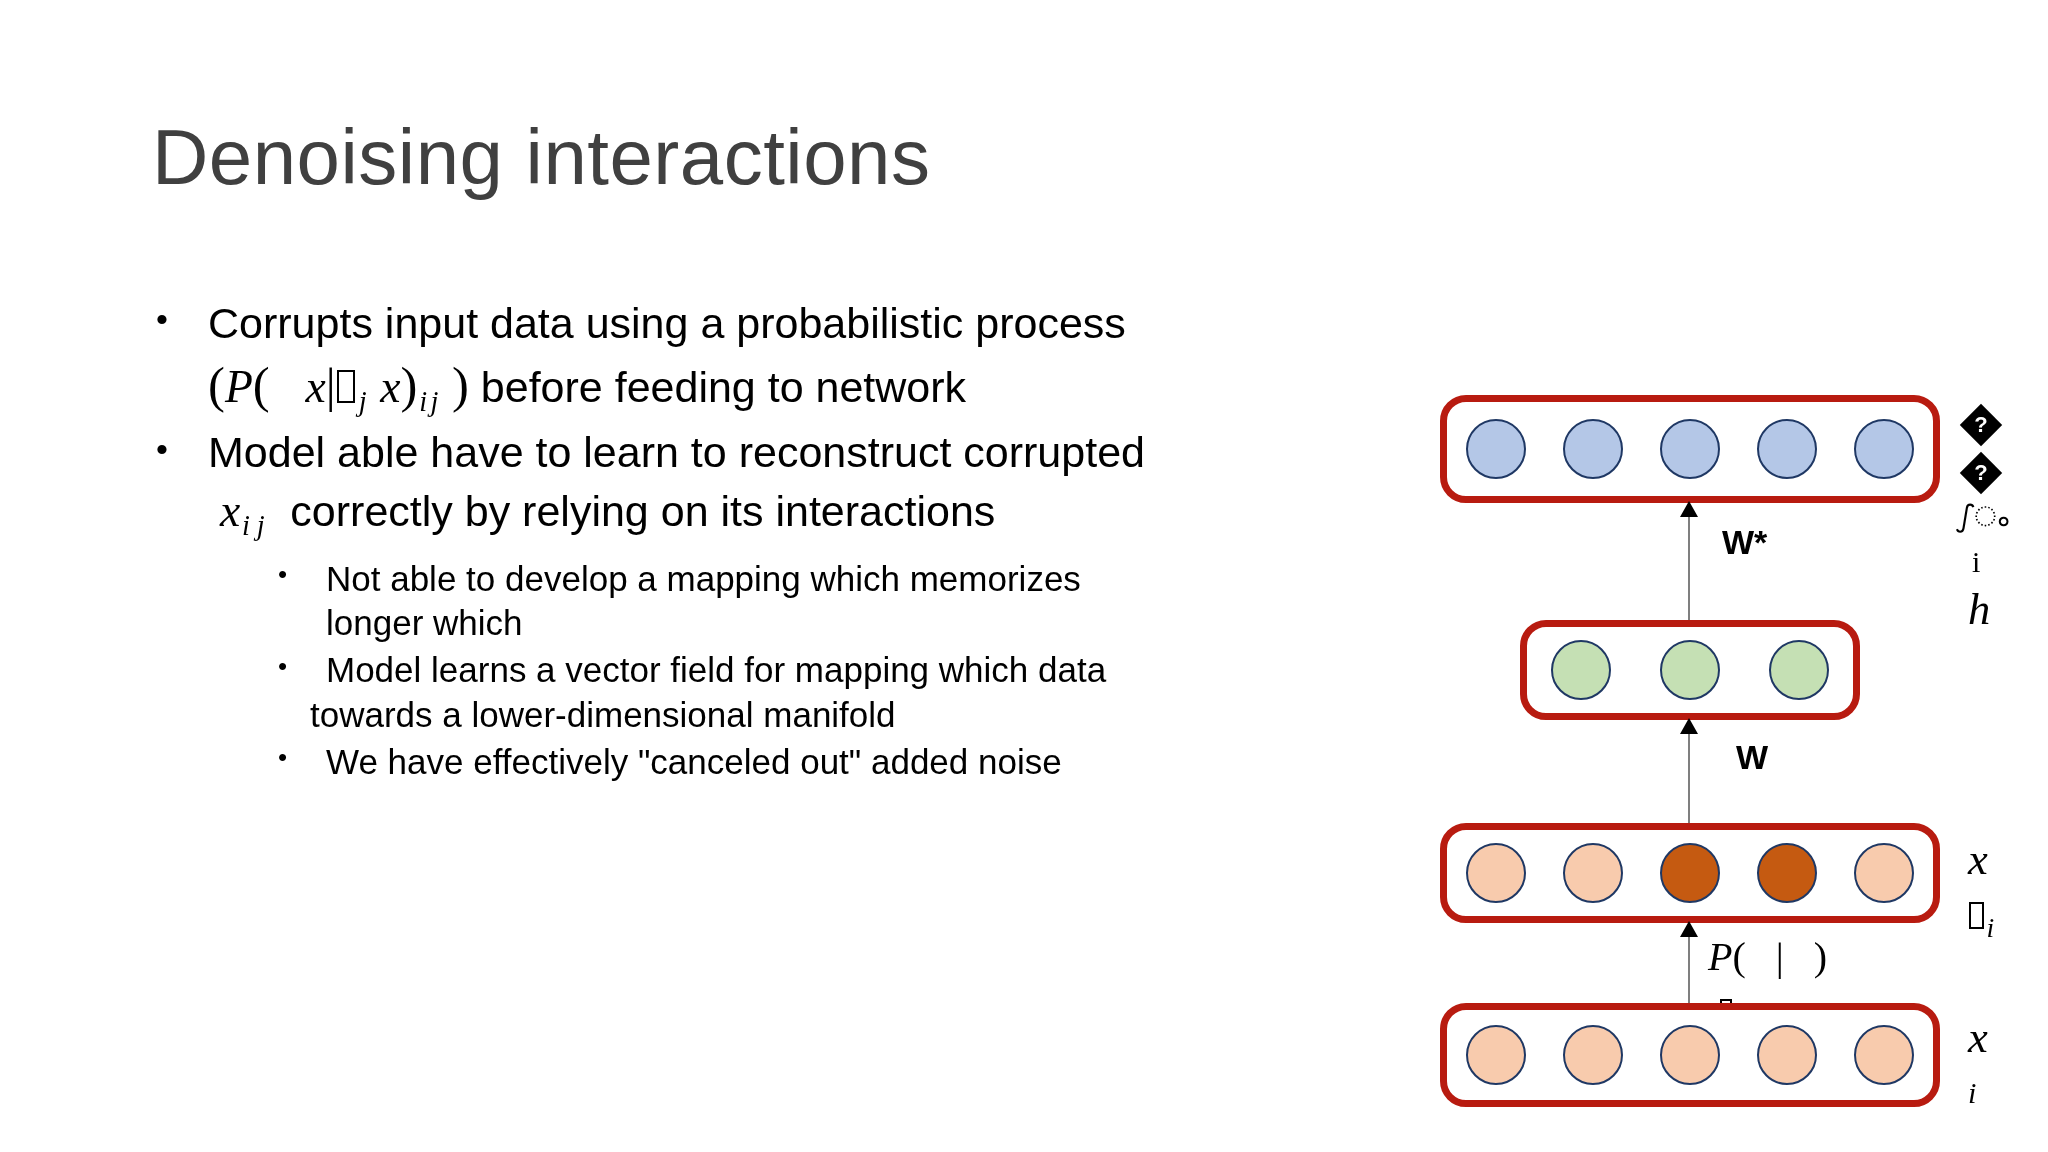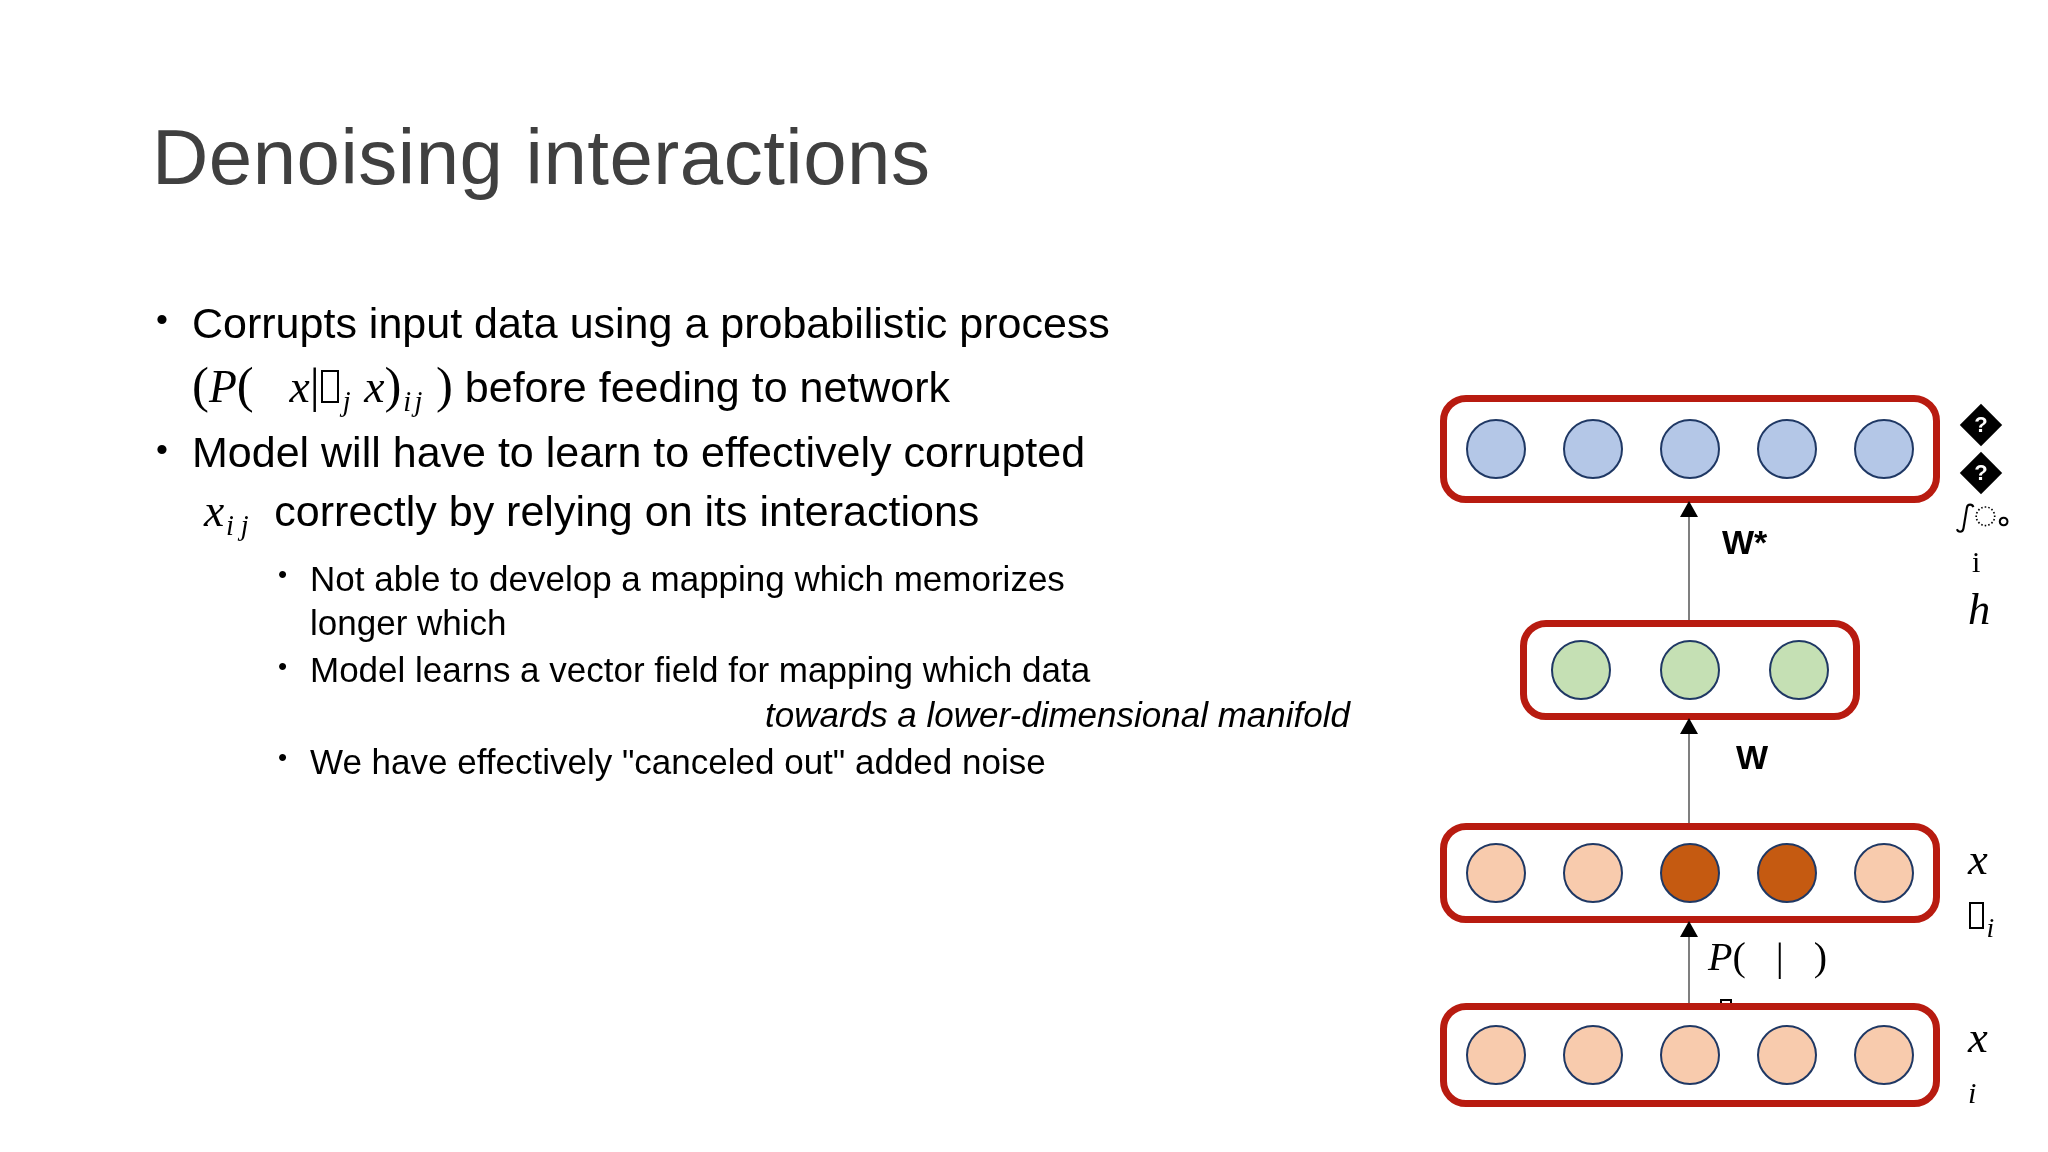--- a/index.html
+++ b/index.html
@@ -69,22 +69,22 @@
     position: absolute;
     left: 8px;
     top: 0.02em;
     font-size: 26px;
     line-height: 1.35;
   }
   #sub-bullets {
     margin-left: 120px;
     margin-top: 12px;
   }
-  .indent-line { display: block; }
-  .center-line { display: block; text-align: right; padding-right: 60px; font-style: italic; }
+  .indent-line { display: block; margin-left: 16px; }
+  .center-line { display: block; text-align: left; padding-right: 60px; }
 
   
   .mi {
     font-family: "Liberation Serif", serif;
     font-style: italic;
     font-size: 1.06em;
   }
   .sub {
     font-family: "Liberation Serif", serif;
     font-style: italic;
@@ -253,21 +253,21 @@
   <div class="bullet-l1">
     <span class="dot">•</span>
     <span class="indent-line">Corrupts input data using a probabilistic process</span>
     <span class="indent-line">
       <span class="paren-big">(</span><span class="mi">P</span><span class="paren-big">(</span>&nbsp;&nbsp;&nbsp;<span class="mi">x</span><span class="vbar">|</span><span class="tofu"></span><span class="sub">j</span>&nbsp;<span class="mi">x</span><span class="paren-big">)</span><span class="sub">i</span><span class="sub">j</span>&nbsp;<span class="paren-big">)</span>&nbsp;<span>before feeding to network</span>
     </span>
   </div>
 
   <div class="bullet-l1">
     <span class="dot">•</span>
-    <span class="indent-line">Model will have to learn to effectively corrupted</span>
+    <span class="indent-line">Model able have to learn to reconstruct corrupted</span>
     <span class="indent-line">
       &nbsp;<span class="mi">x</span><span class="sub">i j</span>&nbsp;&nbsp;<span>correctly by relying on its interactions</span>
     </span>
   </div>
 
   <div id="sub-bullets">
 
     <div class="bullet-l2">
       <span class="dot">•</span>
       <span class="indent-line">Not able to develop a mapping which memorizes</span>

